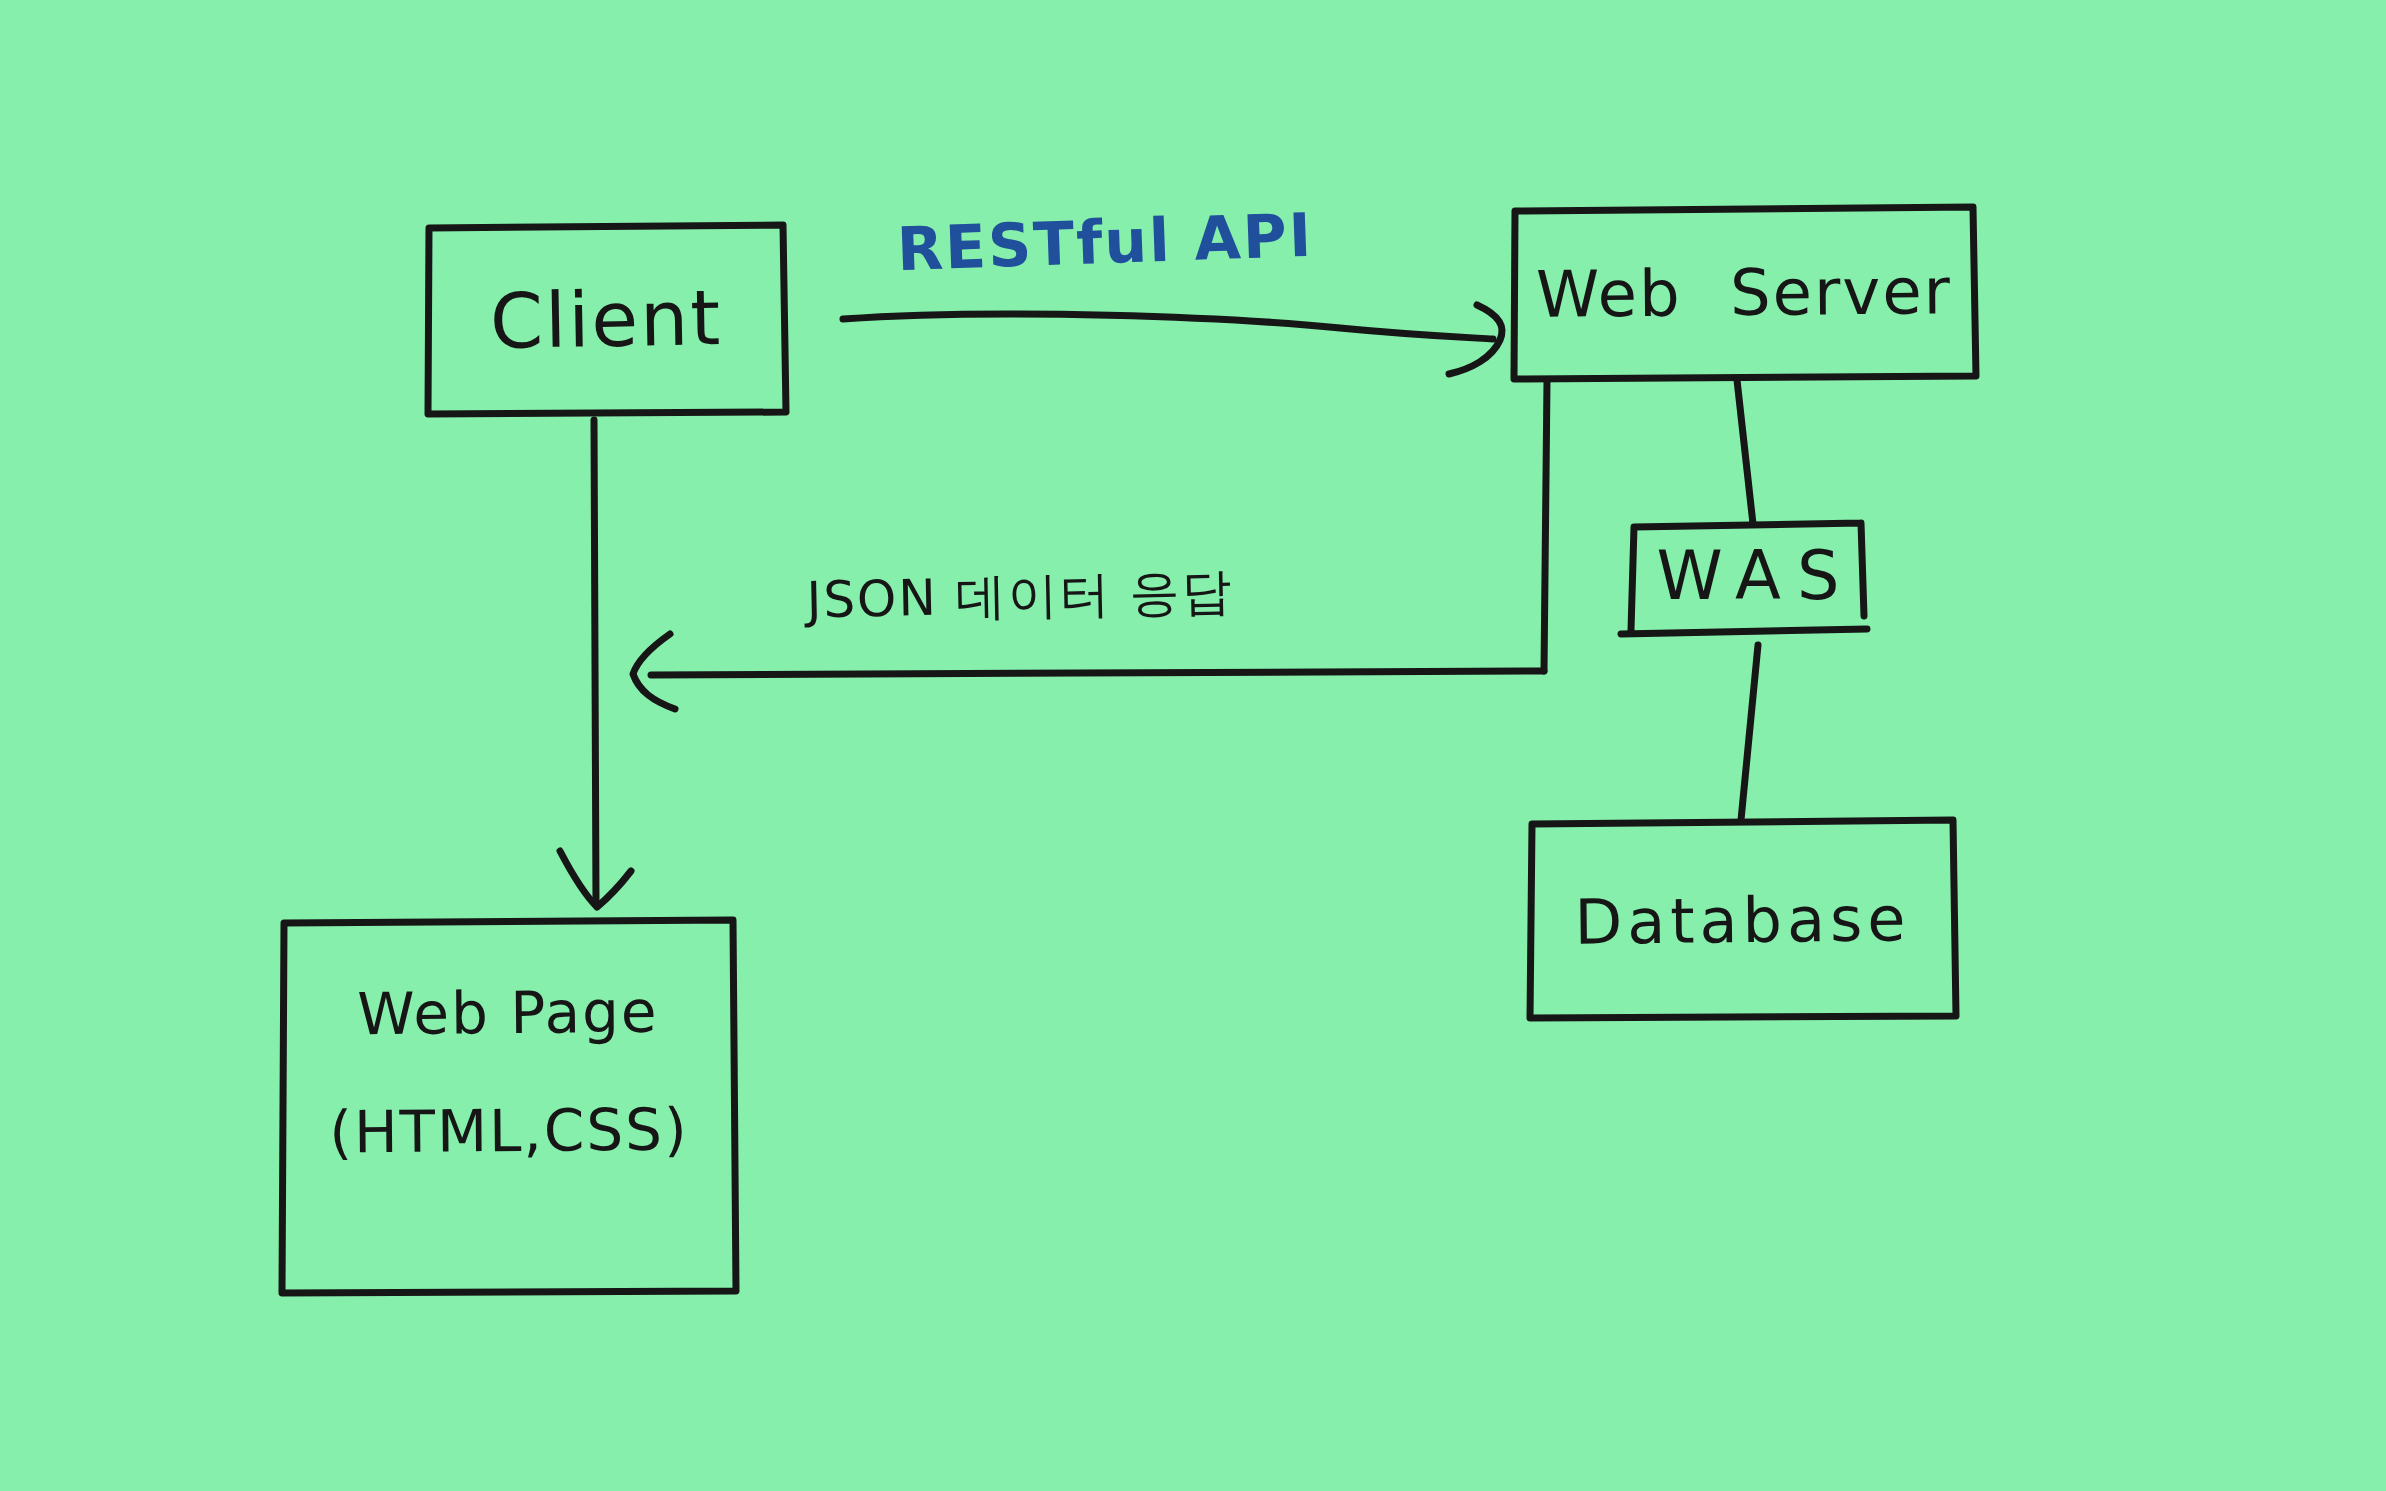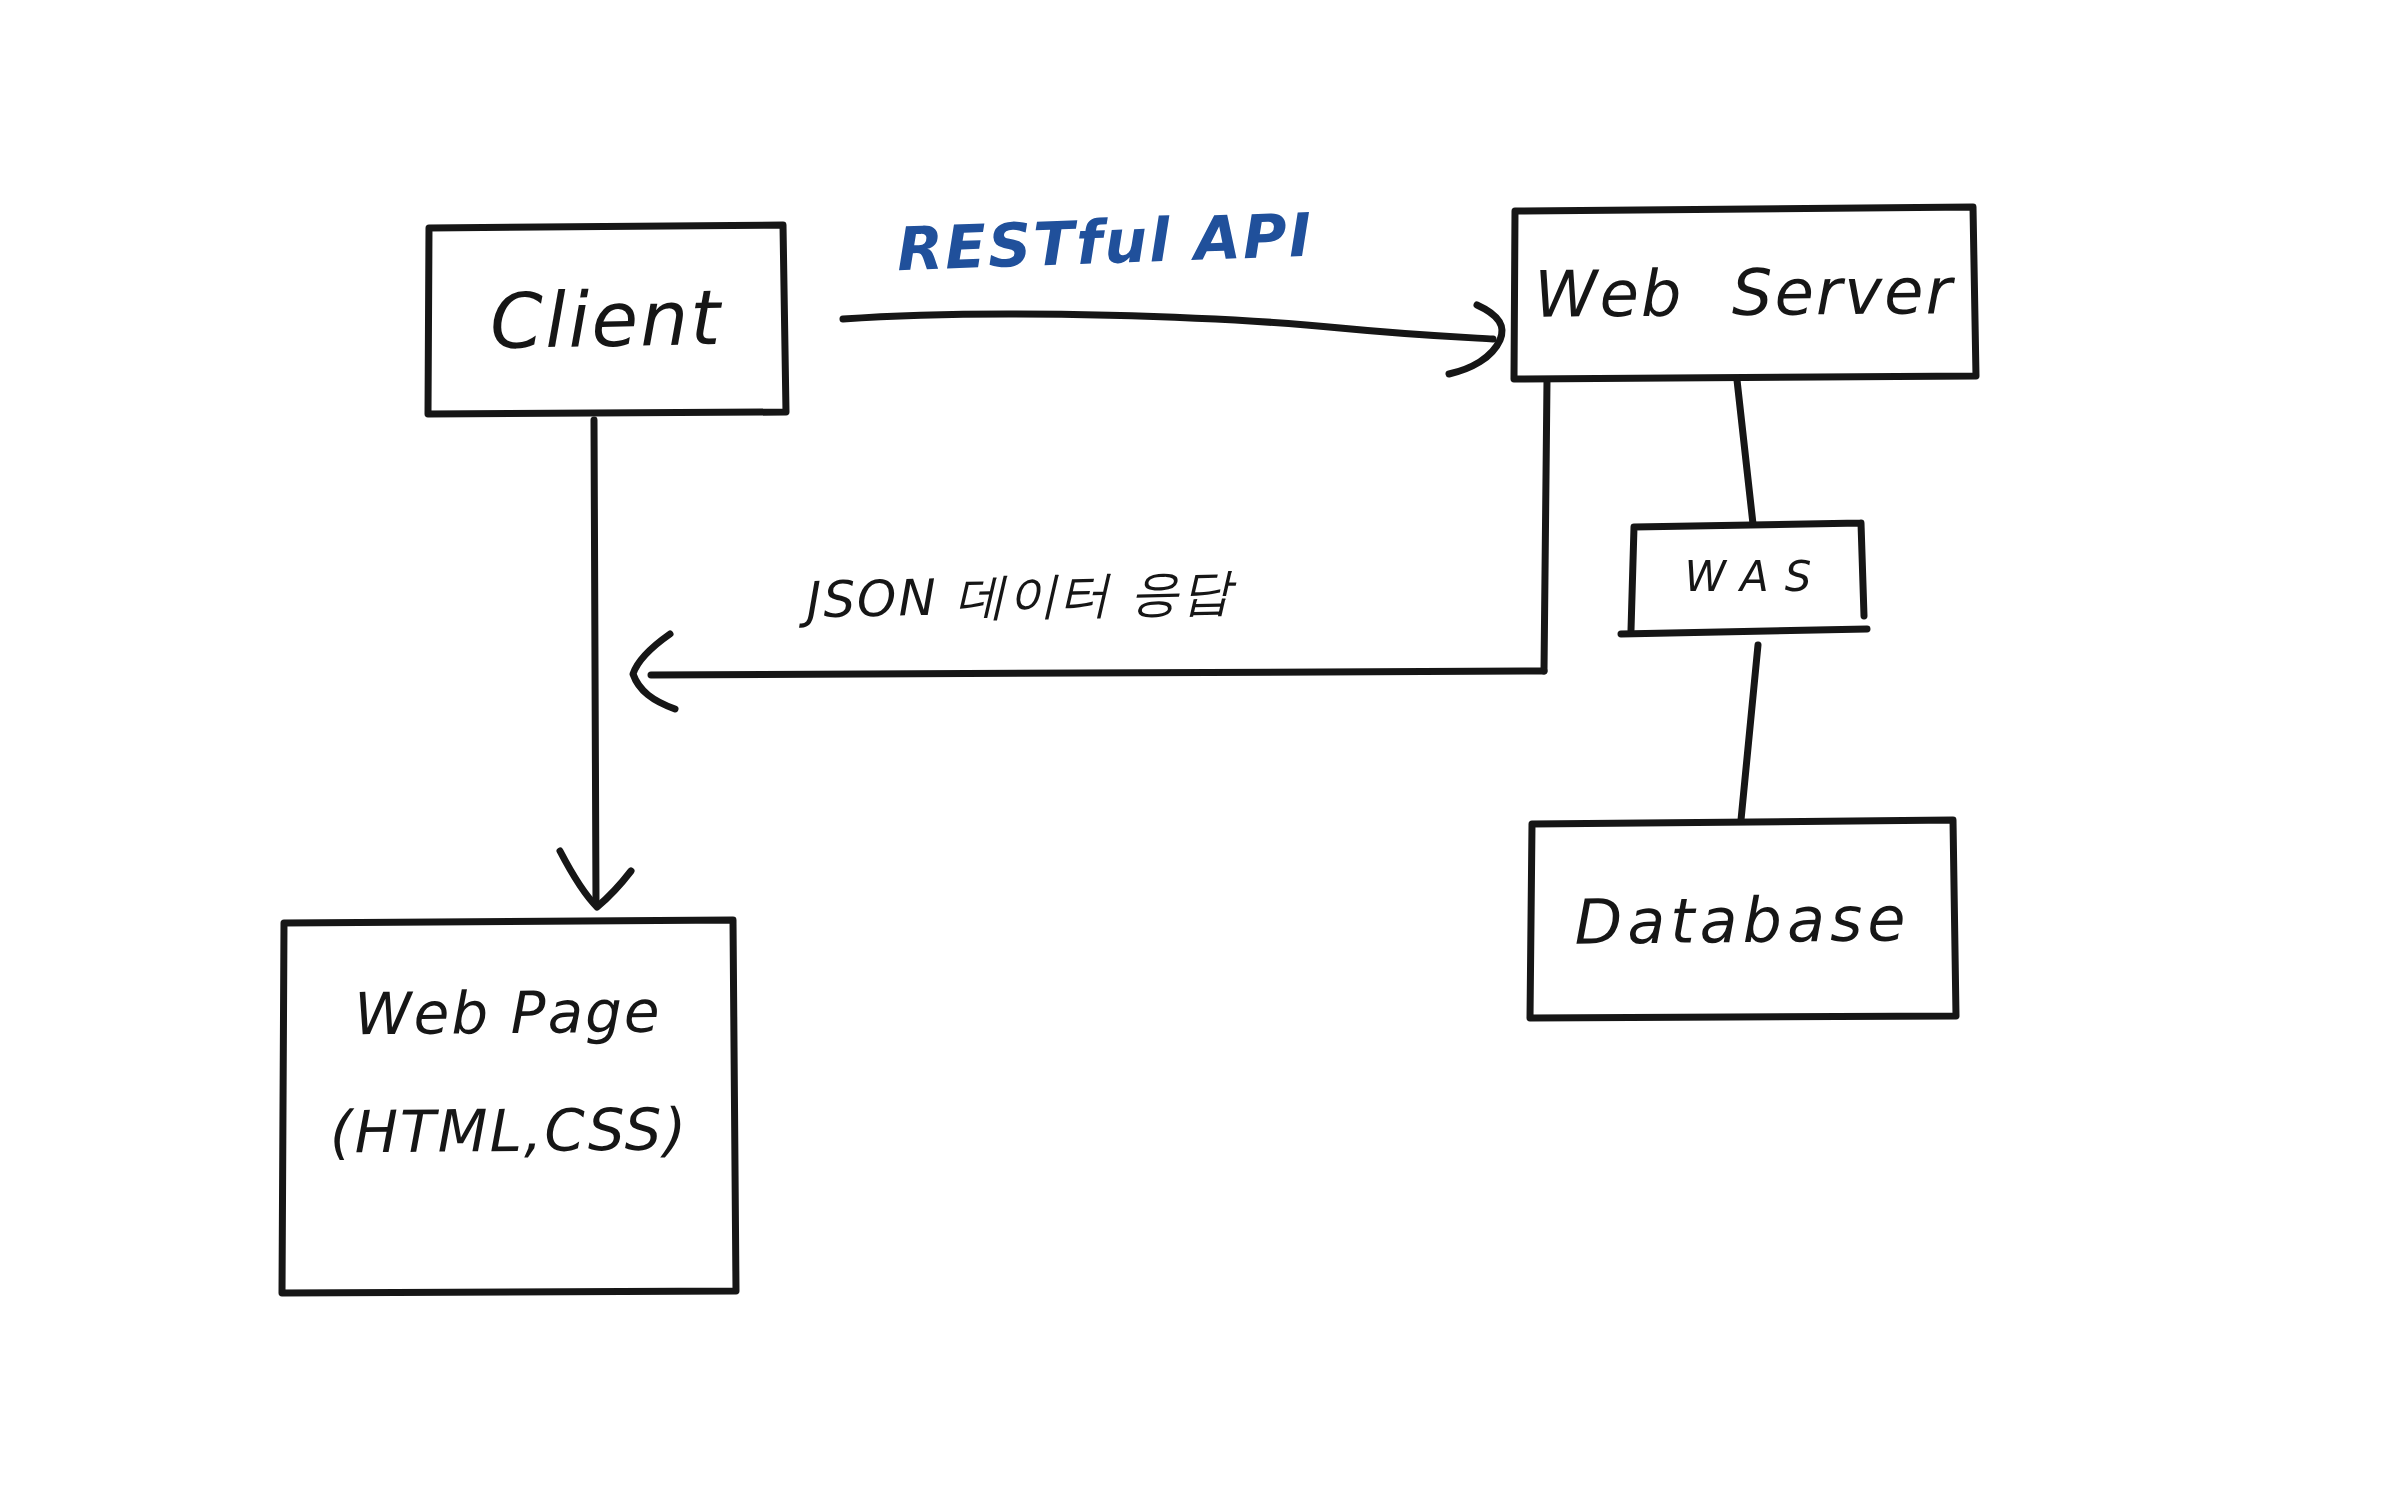--- a/index.html
+++ b/index.html
@@ -5,23 +5,22 @@
   html, body {
     margin: 0;
     padding: 0;
     background: #f6f3e5;
     font-family: "DejaVu Sans", sans-serif;
   }
   .canvas {
     position: relative;
     width: 2386px;
     height: 1491px;
-    background: #ffffff;
+    background: #86efac;
     overflow: hidden;
-    font-style: italic;
   }
   svg.strokes {
     position: absolute;
     left: 0;
     top: 0;
     width: 2386px;
     height: 1491px;
   }
   svg.strokes path {
     fill: none;
@@ -47,21 +46,21 @@
     transform: rotate(-1deg);
   }
   .label-web-server {
     left: 1513px; top: 208px; width: 462px; height: 169px;
     font-size: 64px;
     word-spacing: 26px;
     transform: rotate(-0.5deg);
   }
   .label-was {
     left: 1633px; top: 521px; width: 230px; height: 110px;
-    font-size: 42px;
+    font-size: 67px;
     letter-spacing: 16px;
     text-indent: 16px;
   }
   .label-database {
     left: 1530px; top: 822px; width: 425px; height: 196px;
     font-size: 62px;
     letter-spacing: 5px;
     transform: rotate(-0.6deg);
   }
   .label-web-page {

